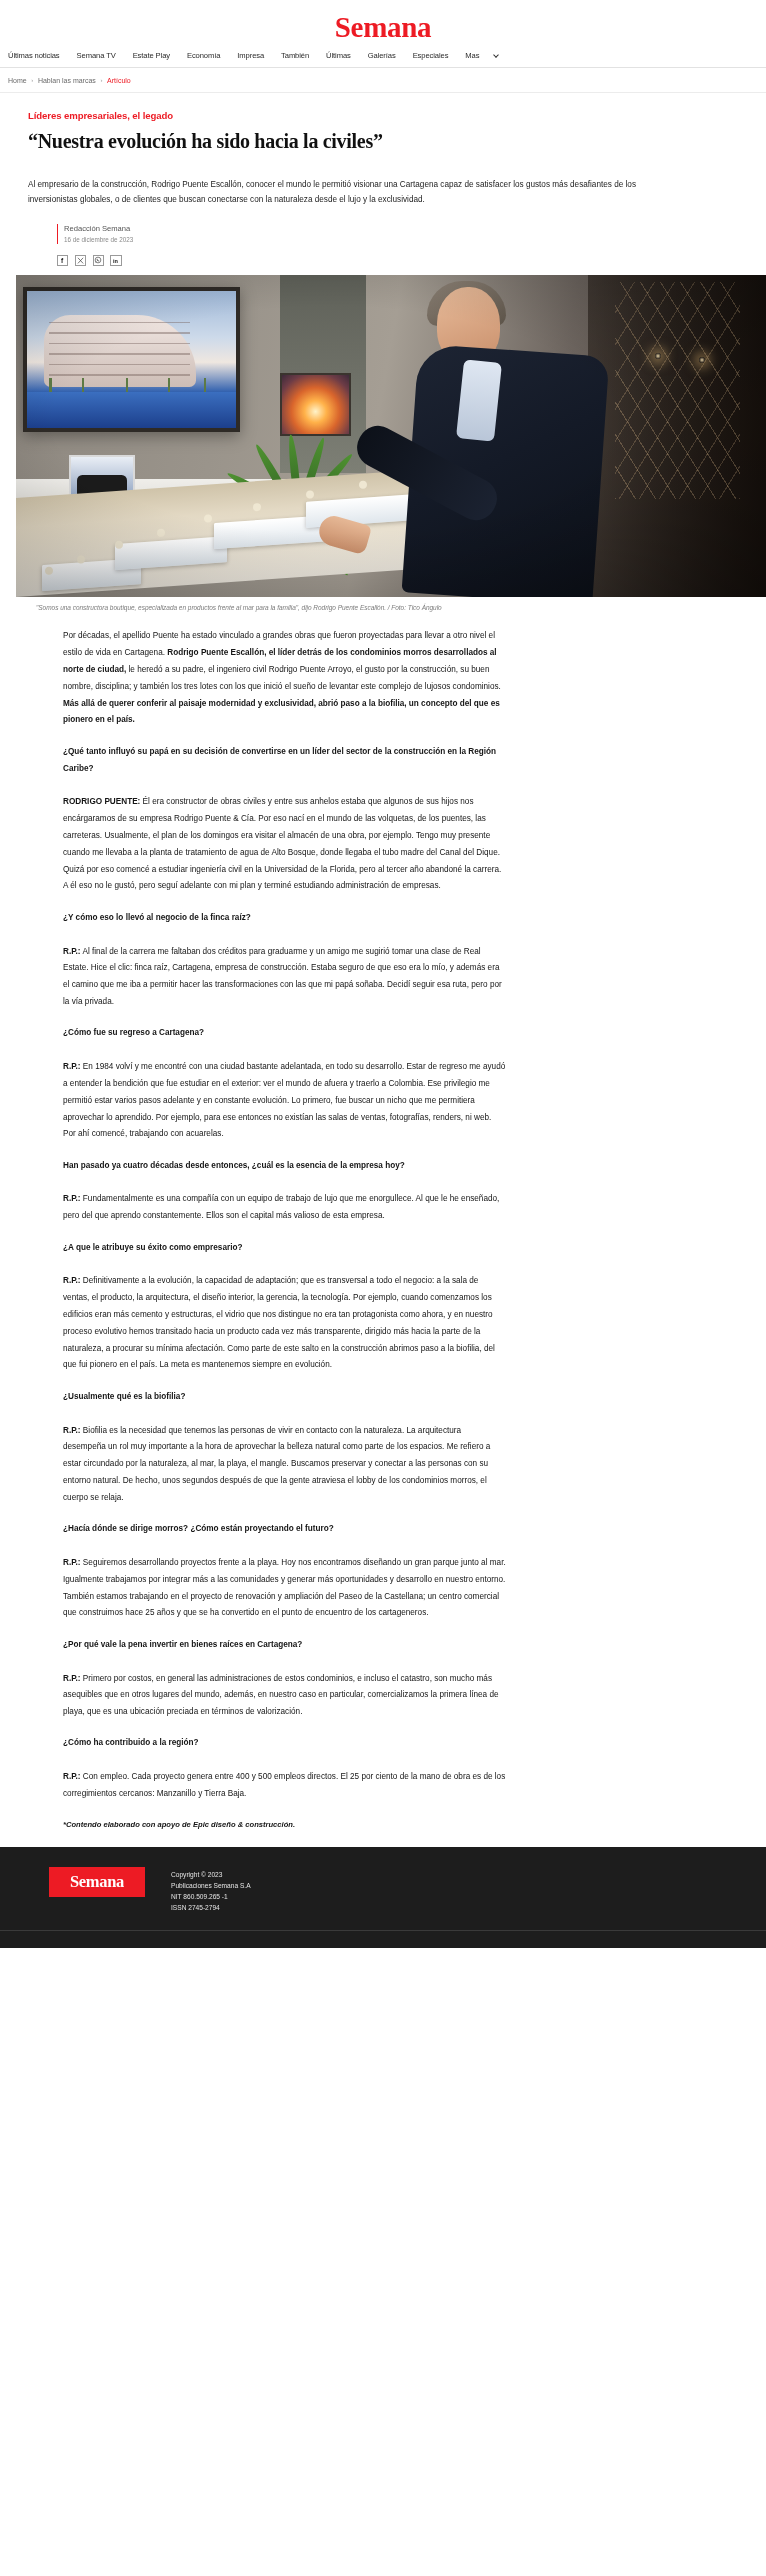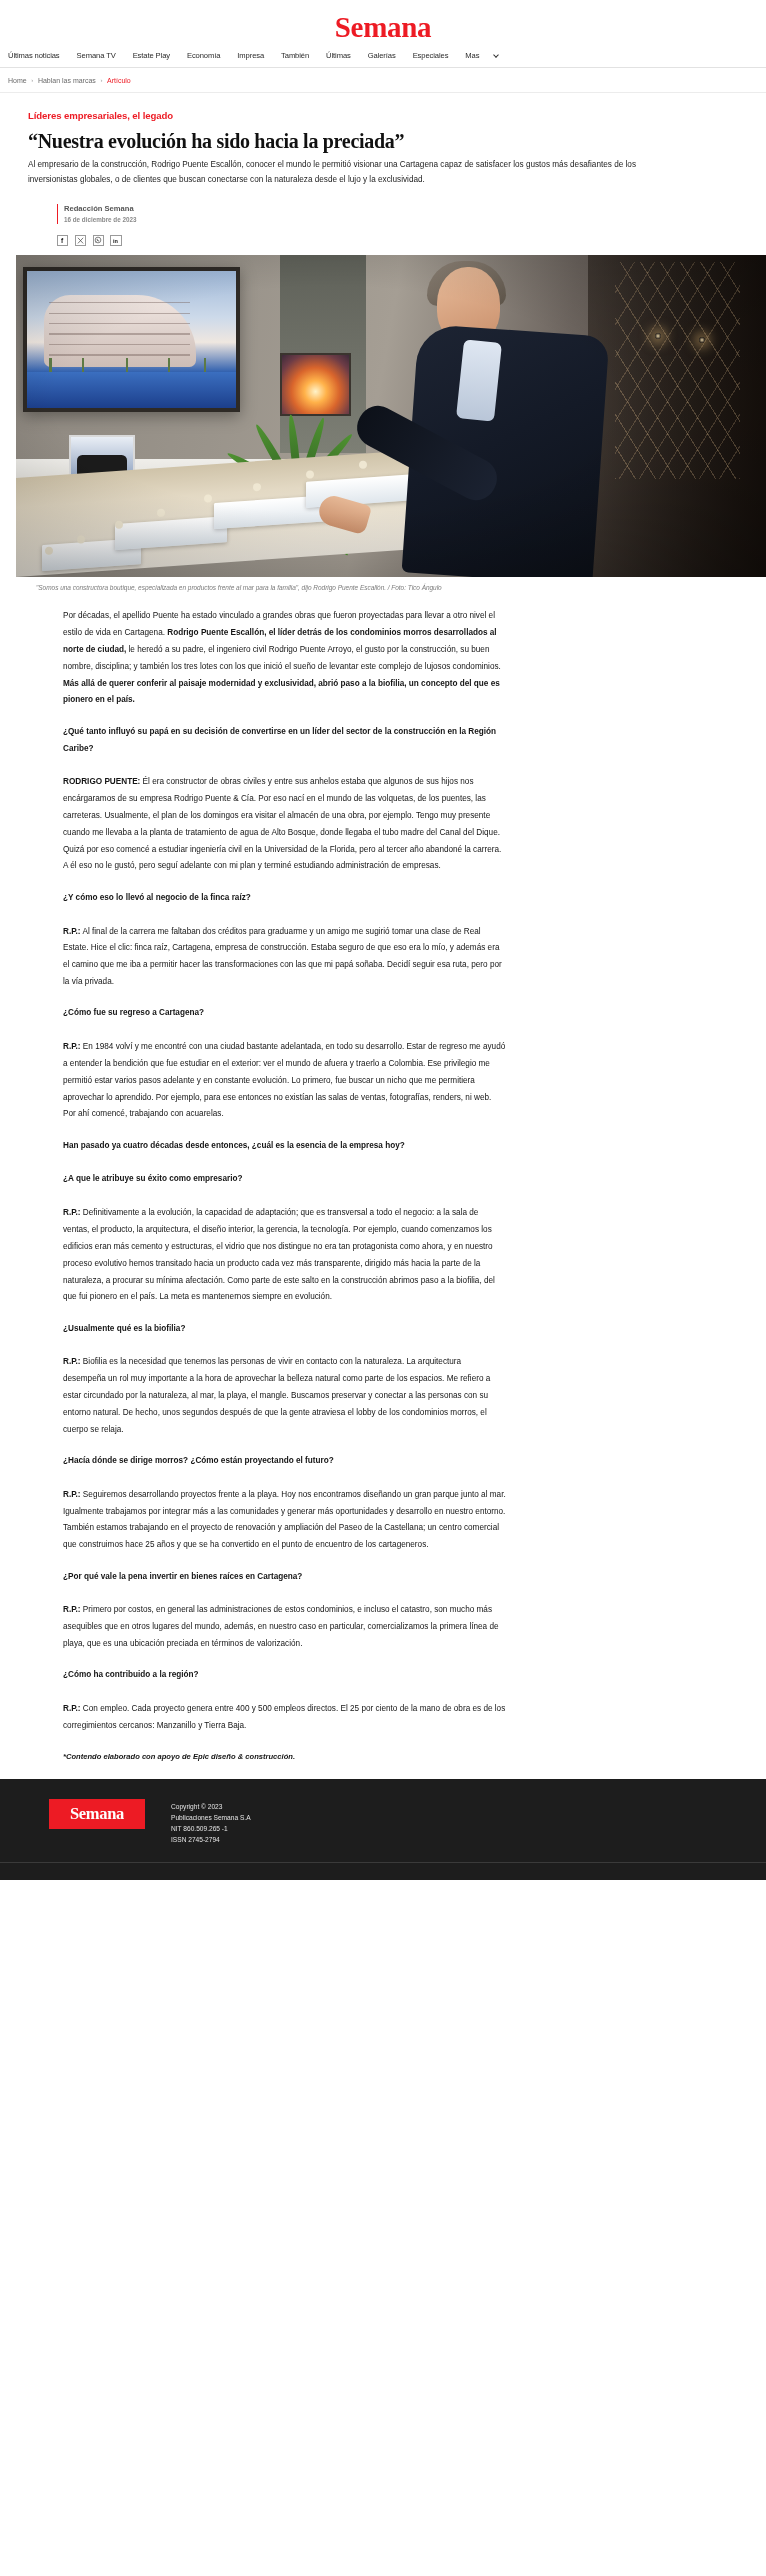--- a/index.html
+++ b/index.html
@@ -80,34 +80,33 @@
   .headline {
     font-family: "Liberation Serif", serif;
     font-weight: bold;
     font-size: 20px;
     color: #111111;
     margin: 9.2px 0 0 20px;
     line-height: 1.18;
     letter-spacing: -0.3px;
   }
   .standfirst {
-    margin: 4px 0 0 20px;
+    margin: 24px 0 0 20px;
     max-width: 629px;
     font-size: 8.2px;
     line-height: 1.78;
     color: #1d1d1d;
   }
 
   
   .byline {
     margin: 17px 0 0 49px;
     padding-left: 6px;
     border-left: 1.3px solid #ED1B24;
     line-height: 1.35;
-    font-weight: bold;
   }
   .byline .author { font-size: 7.6px; color: #555555; }
   .byline .date   { font-size: 6.3px;  color: #8a8a8a; margin-top: 1.3px; }
 
   .share-row {
     display: flex;
     gap: 6.6px;
     margin: 10.5px 0 0 49px;
   }
   .share-btn {
@@ -356,21 +355,21 @@
   <span class="crumb">Home</span>
   <span class="sep">›</span>
   <span class="crumb">Hablan las marcas</span>
   <span class="sep">›</span>
   <span class="crumb current">Artículo</span>
 </div>
 
 <main class="article">
 
   <div class="kicker">Líderes empresariales, el legado</div>
-  <h1 class="headline">“Nuestra evolución ha sido hacia la preciada”</h1>
+  <h1 class="headline">“Nuestra evolución ha sido hacia la civiles”</h1>
   <p class="standfirst">Al empresario de la construcción, Rodrigo Puente Escallón, conocer el mundo le permitió visionar una Cartagena capaz de satisfacer los gustos más desafiantes de los inversionistas globales, o de clientes que buscan conectarse con la naturaleza desde el lujo y la exclusividad.</p>
 
   <div class="byline">
     <div class="author">Redacción Semana</div>
     <div class="date">16 de diciembre de 2023</div>
   </div>
 
   <div class="share-row">
     <span class="share-btn">
       <svg width="7.2" height="7.2" viewBox="0 0 11 11">
@@ -470,20 +469,21 @@
 
   <div class="body-copy" id="body-copy">
       <p class=""><span>Por décadas, el apellido Puente ha estado vinculado a grandes obras que fueron proyectadas para llevar a otro nivel el estilo de vida en Cartagena. </span><b>Rodrigo Puente Escallón, el líder detrás de los condominios morros desarrollados al norte de ciudad,</b><span> le heredó a su padre, el ingeniero civil Rodrigo Puente Arroyo, el gusto por la construcción, su buen nombre, disciplina; y también los tres lotes con los que inició el sueño de levantar este complejo de lujosos condominios. </span><b>Más allá de querer conferir al paisaje modernidad y exclusividad, abrió paso a la biofilia, un concepto del que es pionero en el país.</b></p>
       <p class="q"><b>¿Qué tanto influyó su papá en su decisión de convertirse en un líder del sector de la construcción en la Región Caribe?</b></p>
       <p class=""><b>RODRIGO PUENTE:</b><span> Él era constructor de obras civiles y entre sus anhelos estaba que algunos de sus hijos nos encárgaramos de su empresa Rodrigo Puente &amp; Cía. Por eso nací en el mundo de las volquetas, de los puentes, las carreteras. Usualmente, el plan de los domingos era visitar el almacén de una obra, por ejemplo. Tengo muy presente cuando me llevaba a la planta de tratamiento de agua de Alto Bosque, donde llegaba el tubo madre del Canal del Dique. Quizá por eso comencé a estudiar ingeniería civil en la Universidad de la Florida, pero al tercer año abandoné la carrera. A él eso no le gustó, pero seguí adelante con mi plan y terminé estudiando administración de empresas.</span></p>
       <p class="q"><b>¿Y cómo eso lo llevó al negocio de la finca raíz?</b></p>
       <p class=""><b>R.P.:</b><span> Al final de la carrera me faltaban dos créditos para graduarme y un amigo me sugirió tomar una clase de Real Estate. Hice el clic: finca raíz, Cartagena, empresa de construcción. Estaba seguro de que eso era lo mío, y además era el camino que me iba a permitir hacer las transformaciones con las que mi papá soñaba. Decidí seguir esa ruta, pero por la vía privada.</span></p>
       <p class="q"><b>¿Cómo fue su regreso a Cartagena?</b></p>
       <p class=""><b>R.P.:</b><span> En 1984 volví y me encontré con una ciudad bastante adelantada, en todo su desarrollo. Estar de regreso me ayudó a entender la bendición que fue estudiar en el exterior: ver el mundo de afuera y traerlo a Colombia. Ese privilegio me permitió estar varios pasos adelante y en constante evolución. Lo primero, fue buscar un nicho que me permitiera aprovechar lo aprendido. Por ejemplo, para ese entonces no existían las salas de ventas, fotografías, renders, ni web. Por ahí comencé, trabajando con acuarelas.</span></p>
       <p class="q"><b>Han pasado ya cuatro décadas desde entonces, ¿cuál es la esencia de la empresa hoy?</b></p>
+      <p class=""><b>R.P.:</b><span> Fundamentalmente es una compañía con un equipo de trabajo de lujo que me enorgullece. Al que le he enseñado, pero del que aprendo constantemente. Ellos son el capital más valioso de esta empresa.</span></p>
       <p class="q"><b>¿A que le atribuye su éxito como empresario?</b></p>
       <p class=""><b>R.P.:</b><span> Definitivamente a la evolución, la capacidad de adaptación; que es transversal a todo el negocio: a la sala de ventas, el producto, la arquitectura, el diseño interior, la gerencia, la tecnología. Por ejemplo, cuando comenzamos los edificios eran más cemento y estructuras, el vidrio que nos distingue no era tan protagonista como ahora, y en nuestro proceso evolutivo hemos transitado hacia un producto cada vez más transparente, dirigido más hacia la parte de la naturaleza, a procurar su mínima afectación. Como parte de este salto en la construcción abrimos paso a la biofilia, del que fui pionero en el país. La meta es mantenernos siempre en evolución.</span></p>
       <p class="q"><b>¿Usualmente qué es la biofilia?</b></p>
       <p class=""><b>R.P.:</b><span> Biofilia es la necesidad que tenemos las personas de vivir en contacto con la naturaleza. La arquitectura desempeña un rol muy importante a la hora de aprovechar la belleza natural como parte de los espacios. Me refiero a estar circundado por la naturaleza, al mar, la playa, el mangle. Buscamos preservar y conectar a las personas con su entorno natural. De hecho, unos segundos después de que la gente atraviesa el lobby de los condominios morros, el cuerpo se relaja.</span></p>
       <p class="q"><b>¿Hacía dónde se dirige morros? ¿Cómo están proyectando el futuro?</b></p>
       <p class=""><b>R.P.:</b><span> Seguiremos desarrollando proyectos frente a la playa. Hoy nos encontramos diseñando un gran parque junto al mar. Igualmente trabajamos por integrar más a las comunidades y generar más oportunidades y desarrollo en nuestro entorno. También estamos trabajando en el proyecto de renovación y ampliación del Paseo de la Castellana; un centro comercial que construimos hace 25 años y que se ha convertido en el punto de encuentro de los cartageneros.</span></p>
       <p class="q"><b>¿Por qué vale la pena invertir en bienes raíces en Cartagena?</b></p>
       <p class=""><b>R.P.:</b><span> Primero por costos, en general las administraciones de estos condominios, e incluso el catastro, son mucho más asequibles que en otros lugares del mundo, además, en nuestro caso en particular, comercializamos la primera línea de playa, que es una ubicación preciada en términos de valorización.</span></p>
       <p class="q"><b>¿Cómo ha contribuido a la región?</b></p>
       <p class=""><b>R.P.:</b><span> Con empleo. Cada proyecto genera entre 400 y 500 empleos directos. El 25 por ciento de la mano de obra es de los corregimientos cercanos: Manzanillo y Tierra Baja.</span></p>

